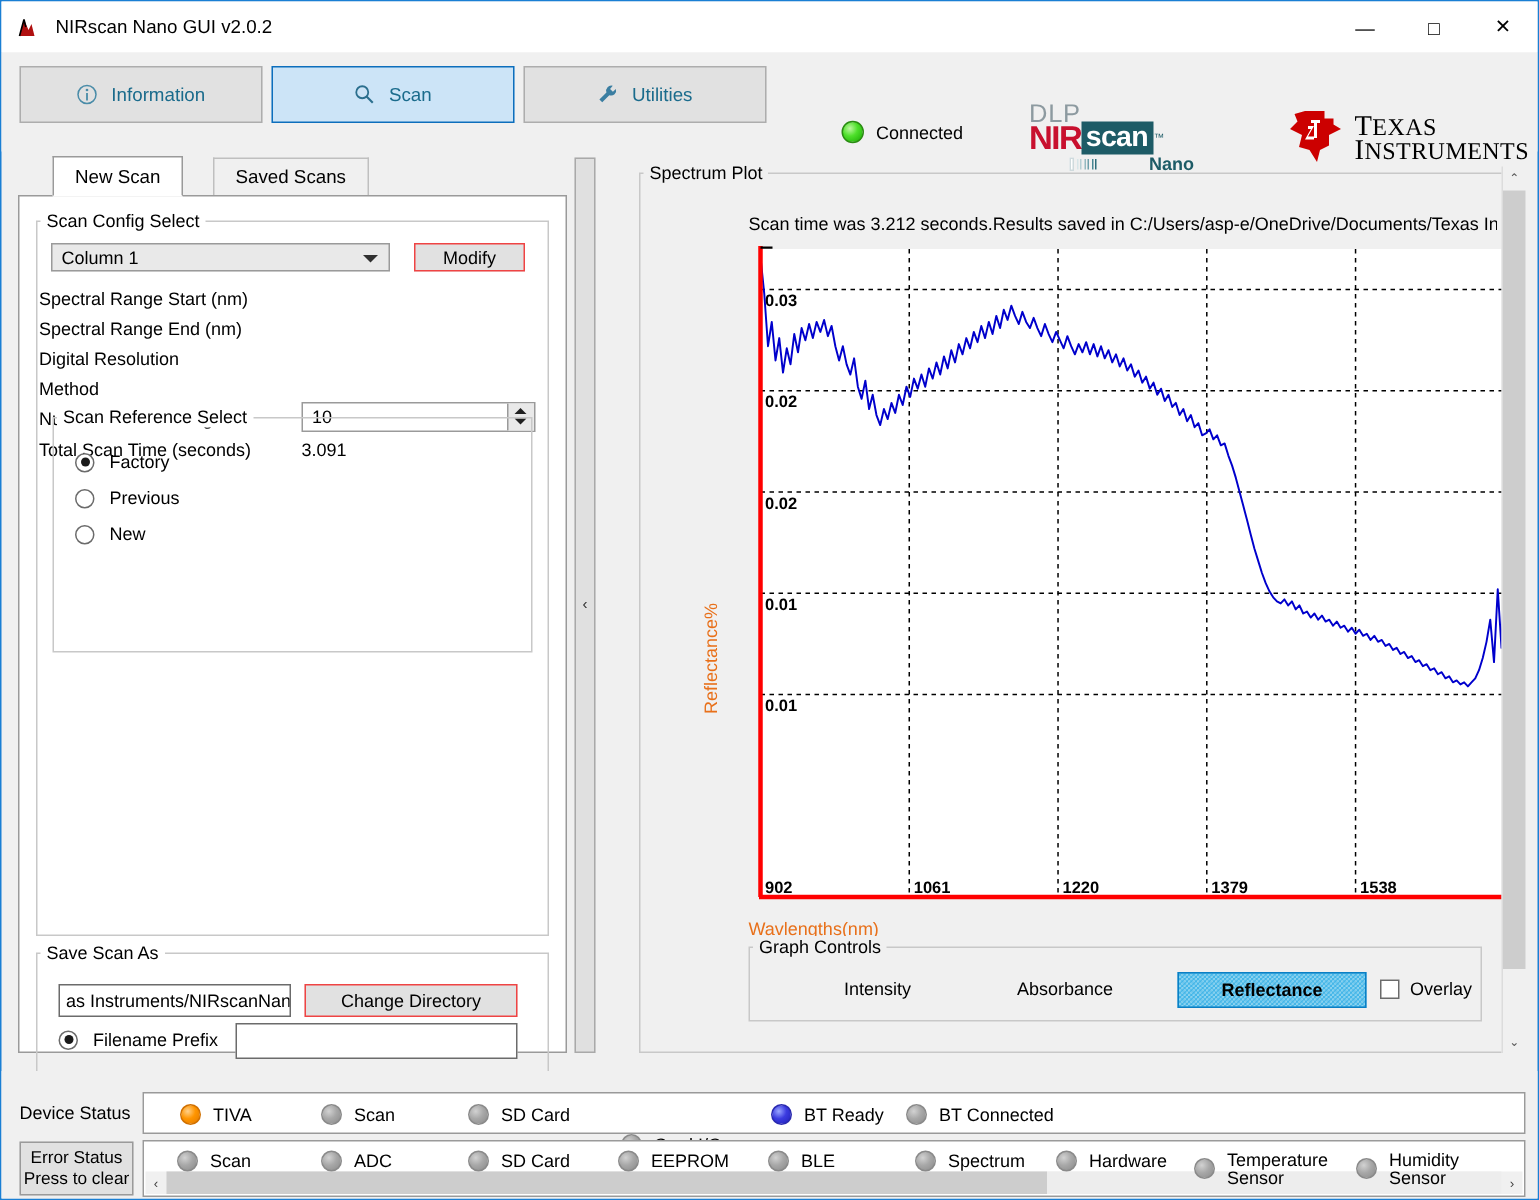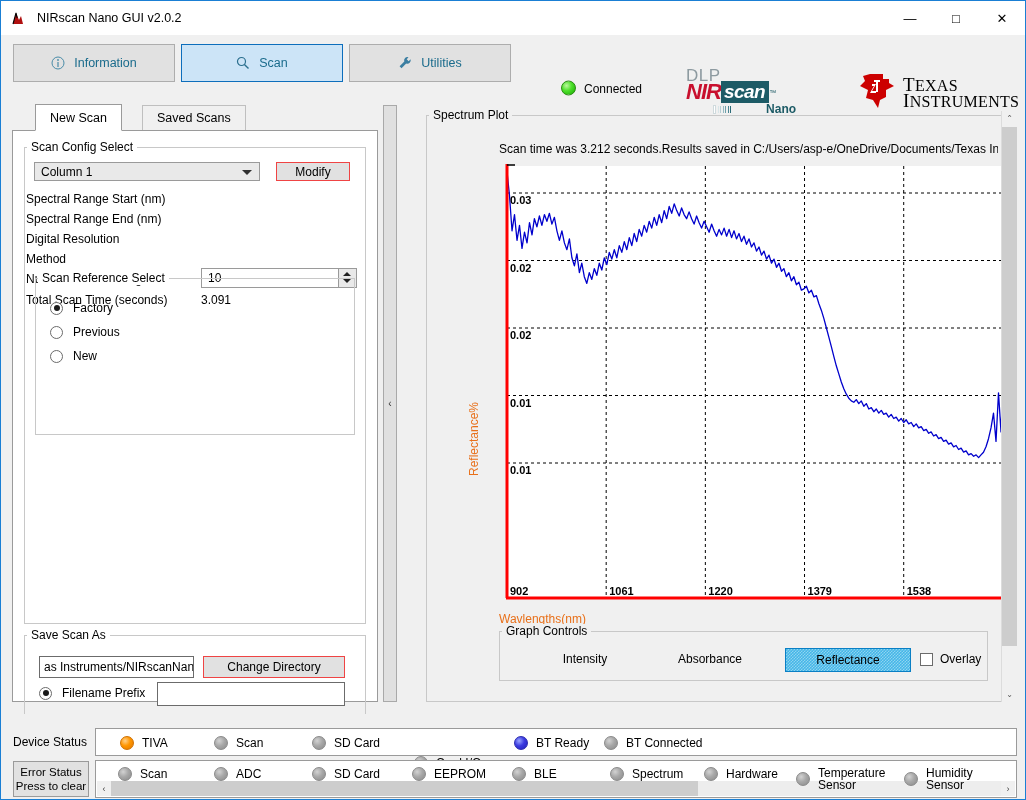--- a/index.html
+++ b/index.html
@@ -35,21 +35,21 @@
 
   .conn{position:absolute;left:560px;top:53px;transform:translateY(-50%);
         display:flex;align-items:center;gap:8px;font-size:12px;color:#000;}
   .led-green{width:13px;height:13px;border-radius:50%;
     background:radial-gradient(circle at 35% 32%,#bdf7a0 0%,#4ee02b 42%,#17a800 100%);
     border:1px solid #2a8c12;}
 
   .nirlogo{position:absolute;left:685px;top:36px;width:110px;}
   .nir-dlp{font-size:17px;color:#8d9aa0;letter-spacing:.5px;line-height:10px;
            font-family:Liberation Sans, sans-serif;}
-  .nir-row{display:flex;align-items:center;font-style:italic;}
+  .nir-row{display:flex;align-items:center;}
   .nir-nir{font-size:22px;font-weight:bold;color:#c8102e;letter-spacing:-1px;
            line-height:22px;}
   .nir-scan{font-size:19px;font-weight:bold;color:#ffffff;background:#1d5b66;
             padding:0 4px 1px 3px;line-height:21px;letter-spacing:-0.5px;}
   .nir-tm{font-size:7px;color:#1d5b66;}
   .nir-bottom{display:flex;align-items:center;gap:2px;margin-top:1px;margin-left:27px;}
   .sqr{width:7px;height:7px;display:inline-block;}
   .nir-nano{font-size:12px;font-weight:bold;color:#1d5b66;margin-left:3px;
             line-height:10px;padding-left:30px;}
 
@@ -150,21 +150,21 @@
             border:1px solid #c8c8c8;}
   #grp-ctrl > .grp-title{background:#f0f0f0;}
   .ctrl-item{position:absolute;top:16px;height:22px;display:flex;align-items:center;
              justify-content:center;font-size:12px;}
   #ctrl-intensity{left:30px;width:110px;}
   #ctrl-absorbance{left:150px;width:120px;}
   #ctrl-reflectance{left:285px;width:124px;height:22px;border:1px solid #0a7fc4;
      background-color:#45b6e8;
      background-image:linear-gradient(45deg,#8fd4f0 25%,transparent 25%,transparent 75%,#8fd4f0 75%),
                       linear-gradient(45deg,#8fd4f0 25%,transparent 25%,transparent 75%,#8fd4f0 75%);
-     background-size:3px 3px;background-position:0 0,1.5px 1.5px;}
+     background-size:3px 3px;background-position:0 0,1.5px 1.5px;font-weight:bold;}
   #ctrl-overlay{left:420px;gap:7px;}
   .chk{width:13px;height:13px;border:1px solid #6b6b6b;background:#fff;box-sizing:border-box;}
 
   
   .vsb{position:absolute;right:0;top:6px;bottom:0;width:15px;background:#f0f0f0;
        border-left:1px solid #dcdcdc;}
   .vsb-arrow{position:absolute;left:0;width:15px;height:15px;display:flex;
              align-items:center;justify-content:center;font-size:8px;color:#5a5a5a;}
   .vsb-up{top:0;} .vsb-dn{bottom:0;}
   .vsb-thumb{position:absolute;left:0;width:15px;top:16px;bottom:56px;background:#cdcdcd;}

